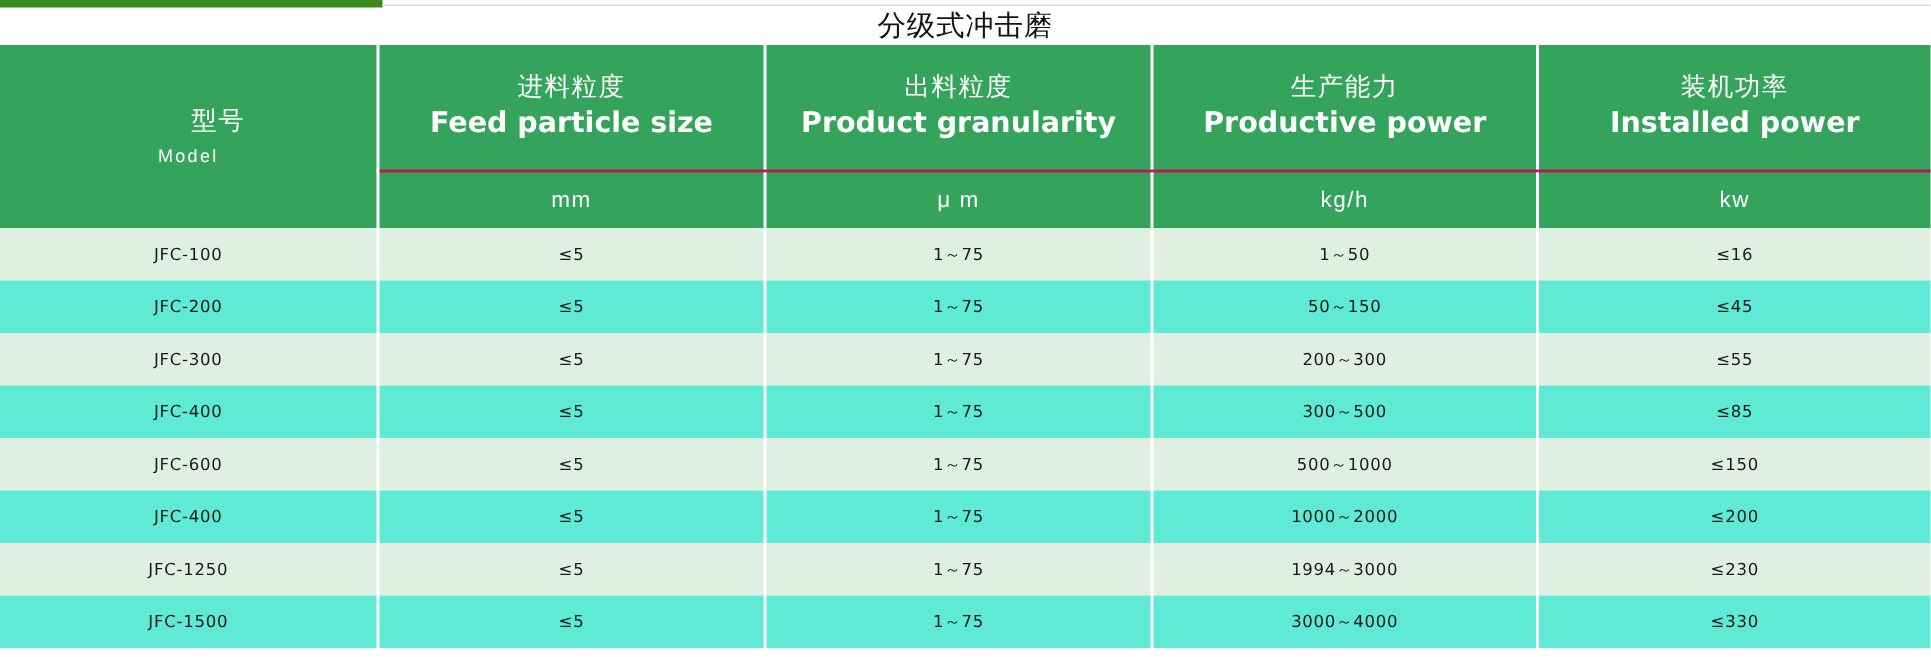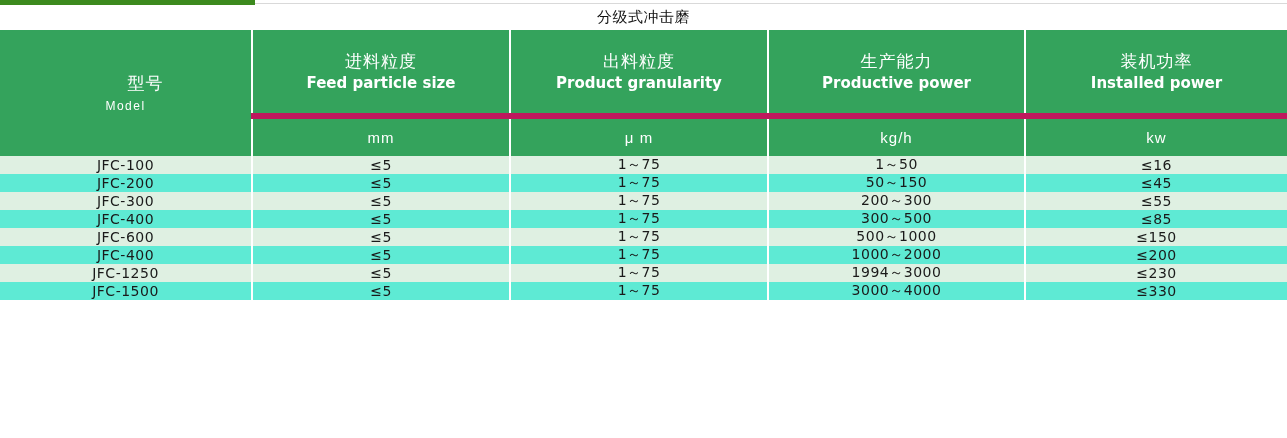--- a/index.html
+++ b/index.html
@@ -40,21 +40,21 @@
   .title-row {
     position: absolute;
     top: 6px; left: 0;
     width: 1287px;
     height: 22px;
     display: flex;
     align-items: center;
     justify-content: center;
   }
   .title-text {
-    font-size: 15px;
+    font-size: 19px;
     color: #111111;
     font-family: "DejaVu Sans", "Liberation Sans", sans-serif;
     line-height: 1;
     letter-spacing: 0.5px;
   }
 
   
   .spec-table {
     position: absolute;
     top: 30px; left: 0;
@@ -73,38 +73,38 @@
     padding: 0;
     text-align: center;
     vertical-align: middle;
   }
 
   
   .hdr {
     background: #34a35c;
     color: #ffffff;
     border-right: 2px solid #ffffff;
-    border-bottom: 6px solid #be185d;
+    border-bottom: 2px solid #be185d;
     font-weight: normal;
   }
   .hdr.last { border-right: none; }
   .hdr-main { height: 83px; }
   .hdr-model { height: 120px; border-bottom: none; }
   .hdr-unit { height: 37px; border-bottom: none; }
 
   .hdr-cn {
     display: block;
     font-size: 17px;
     font-family: "DejaVu Sans", "Liberation Sans", sans-serif;
     line-height: 1.35;
     letter-spacing: 1px;
   }
   .hdr-en {
     display: block;
-    font-size: 15px;
+    font-size: 19px;
     font-weight: bold;
     line-height: 1.35;
     font-family: "DejaVu Sans", "Liberation Sans", sans-serif;
   }
   .hdr-model-cn {
     display: block;
     font-size: 17px;
     font-family: "DejaVu Sans", "Liberation Sans", sans-serif;
     line-height: 1.6;
     letter-spacing: 1px;
@@ -118,22 +118,22 @@
     font-family: Liberation Sans, sans-serif;
   }
   .hdr-unit-text {
     font-size: 15px;
     letter-spacing: 1px;
     font-family: Liberation Sans, sans-serif;
   }
 
   
   .spec-table tbody td {
-    height: 18px;
-    font-size: 14px;
+    height: 35px;
+    font-size: 11px;
     color: #1a1a1a;
     font-family: "DejaVu Sans", "Liberation Sans", sans-serif;
     letter-spacing: 0.5px;
     border-right: 2px solid #ffffff;
   }
   .spec-table tbody td.last { border-right: none; }
   .spec-table tbody tr.odd  td { background: #dff0e2; }
   .spec-table tbody tr.even td { background: #5eead4; }
   .spec-table tbody tr.odd td.last,
   .spec-table tbody tr.even td.last { border-right: none; }

